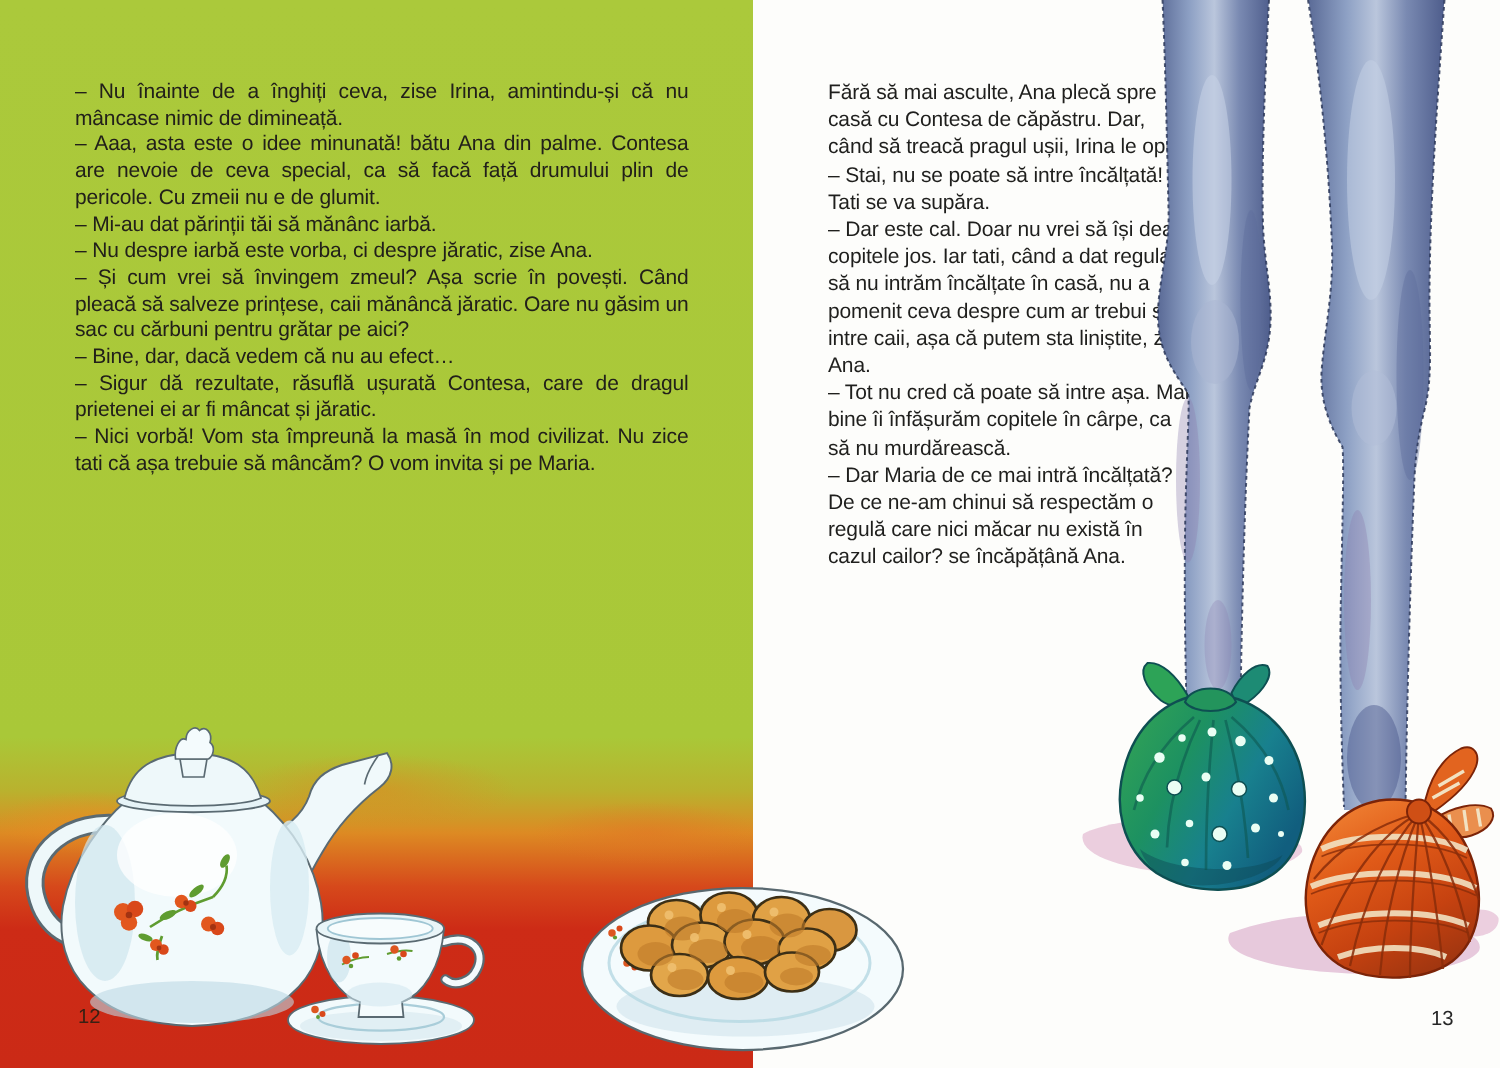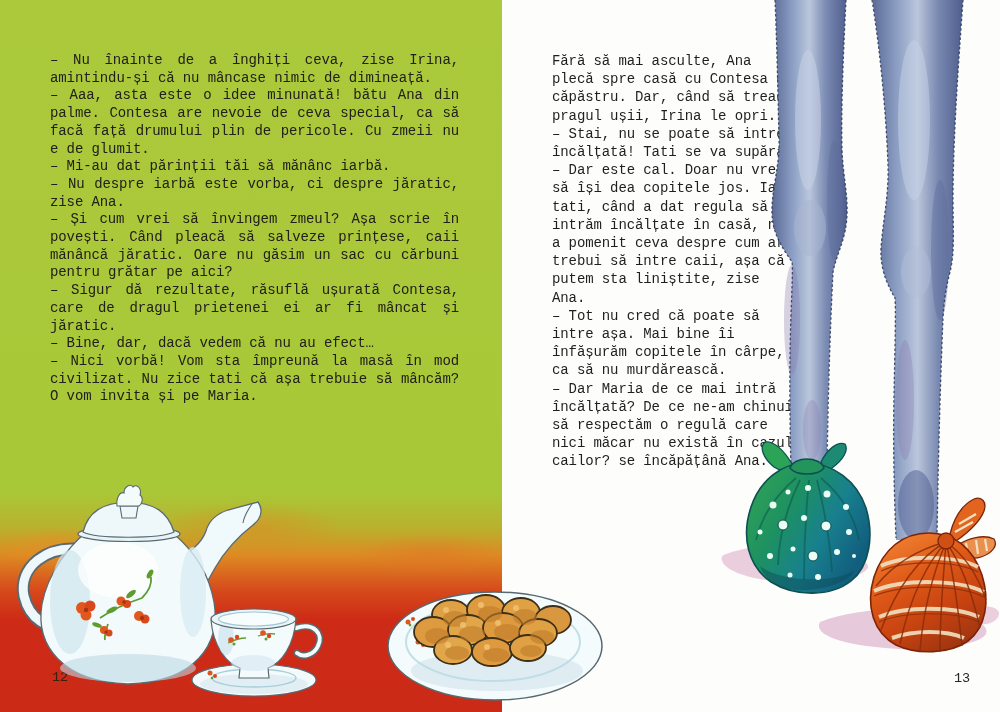--- a/index.html
+++ b/index.html
@@ -1,18 +1,18 @@
 <!DOCTYPE html>
 <html lang="ro"><head>
 <meta charset="utf-8">
 <style>
   html,body{margin:0;padding:0;background:#888;}
   .spread{
     position:relative;width:1000px;height:712px;overflow:hidden;
-    font-family:Liberation Mono, monospace;
+    font-family:Liberation Sans, sans-serif;
     background:#a21caf;
   }
   
   .page-left{
     position:absolute;left:0;top:0;width:502px;height:712px;
     background-image:
       radial-gradient(90px 30px at 12% 77%, rgba(238,140,35,.55), rgba(238,140,35,0) 70%),
       radial-gradient(130px 34px at 50% 74%, rgba(232,125,32,.45), rgba(232,125,32,0) 72%),
       radial-gradient(110px 30px at 86% 78%, rgba(226,115,38,.5), rgba(226,115,38,0) 70%),
       linear-gradient(180deg,#abc93b 0%,#a9c838 69%,#b9b22e 74%,#dd8a23 78%,#d6491b 83%,#cd2b16 87%,#cb2a16 100%);
@@ -45,22 +45,22 @@
 
 <div class="spread">
 
   <div class="page-left">
     <div class="text-left">
       <p>– Nu înainte de a înghiți ceva, zise Irina, amintindu-și că nu mâncase nimic de dimineață.</p>
       <p>– Aaa, asta este o idee minunată! bătu Ana din palme. Contesa are nevoie de ceva special, ca să facă față drumului plin de pericole. Cu zmeii nu e de glumit.</p>
       <p>– Mi-au dat părinții tăi să mănânc iarbă.</p>
       <p>– Nu despre iarbă este vorba, ci despre jăratic, zise Ana.</p>
       <p>– Și cum vrei să învingem zmeul? Așa scrie în povești. Când pleacă să salveze prințese, caii mănâncă jăratic. Oare nu găsim un sac cu cărbuni pentru grătar pe aici?</p>
+      <p>– Bine, dar, dacă vedem că nu au efect…</p>
       <p>– Sigur dă rezultate, răsuflă ușurată Contesa, care de dragul prietenei ei ar fi mâncat și jăratic.</p>
-      <p>– Bine, dar, dacă vedem că nu au efect…</p>
       <p>– Nici vorbă! Vom sta împreună la masă în mod civilizat. Nu zice tati că așa trebuie să mâncăm? O vom invita și pe Maria.</p>
     </div>
     <div class="pagenum pagenum-left">12</div>
   </div>
 
   <div class="page-right">
     <div class="text-right">
       <p>Fără să mai asculte, Ana plecă spre casă cu Contesa de căpăstru. Dar, când să treacă pragul ușii, Irina le opri.</p>
       <p>– Stai, nu se poate să intre încălțată! Tati se va supăra.</p>
       <p>– Dar este cal. Doar nu vrei să își dea copitele jos. Iar tati, când a dat regula să nu intrăm încălțate în casă, nu a pomenit ceva despre cum ar trebui să intre caii, așa că putem sta liniștite, zise Ana.</p>

